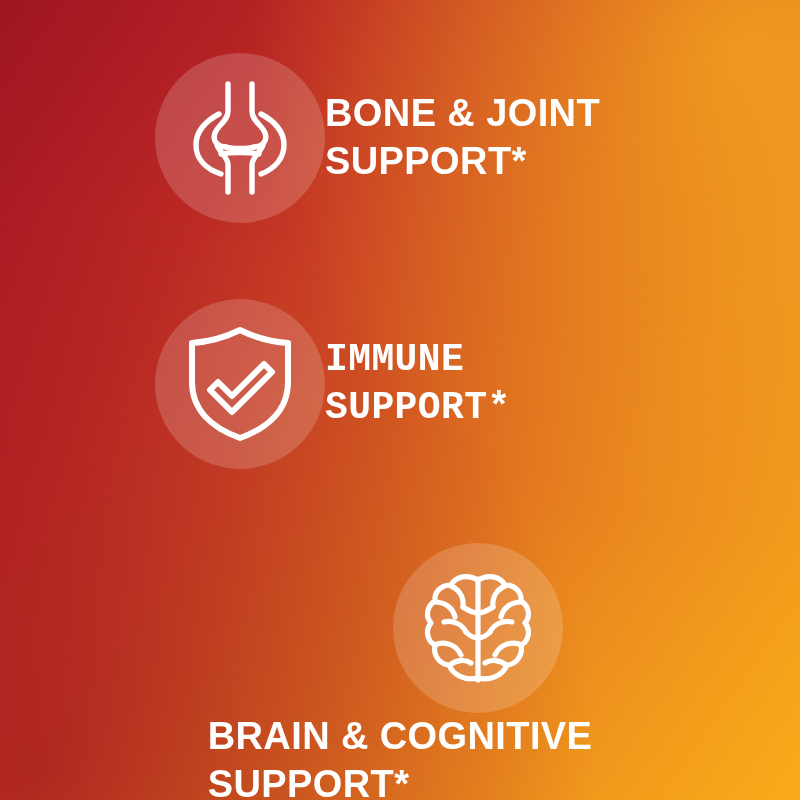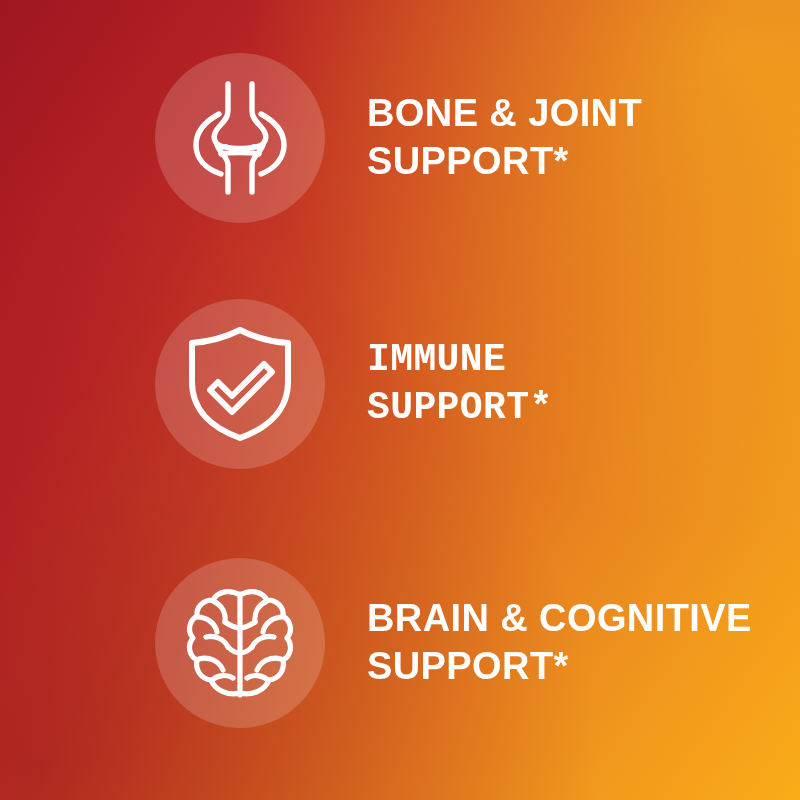--- a/index.html
+++ b/index.html
@@ -45,21 +45,21 @@
   .feature-row {
     position: absolute;
     left: 0;
     width: 100%;
     height: 200px;
     display: flex;
     align-items: center;
   }
   .row-1 { top: 38px; }
   .row-2 { top: 284px; font-family: Liberation Mono, monospace; }
-  .row-3 { top: 543px; }
+  .row-3 { top: 543px; flex-direction: column; }
 
   .icon-badge {
     position: relative;
     margin-left: 155px;
     width: 170px;
     height: 170px;
     border-radius: 50%;
     background: rgba(255, 255, 255, 0.175);
     display: flex;
     align-items: center;
@@ -69,21 +69,20 @@
   .icon-badge svg {
     display: block;
     width: 108px;
     height: 108px;
   }
   .badge-joint svg { width: 104px; height: 114px; }
   .badge-shield svg { width: 112px; height: 116px; }
   .badge-brain  svg { width: 116px; height: 116px; }
 
   .label {
-    margin-left: 42px;
     color: #FFFFFF;
     font-weight: bold;
     font-size: 38px;
     line-height: 1.26;
     letter-spacing: 0.4px;
     text-transform: uppercase;
     white-space: pre-line;
     flex: 1 1 auto;
   }
 </style>

